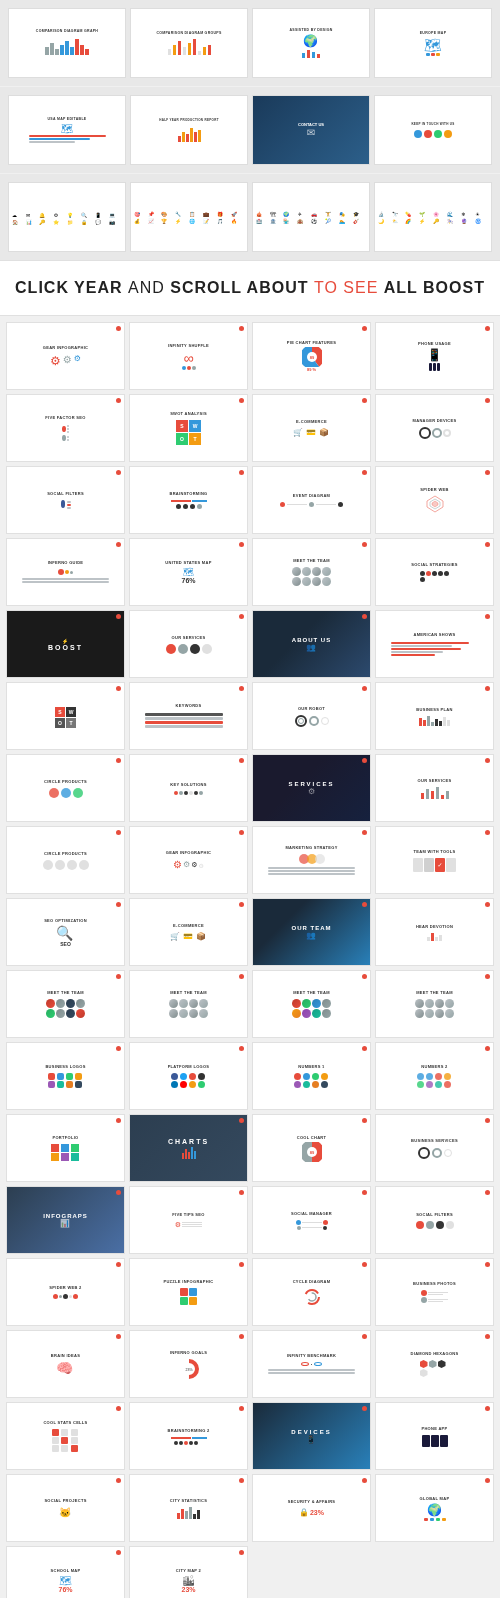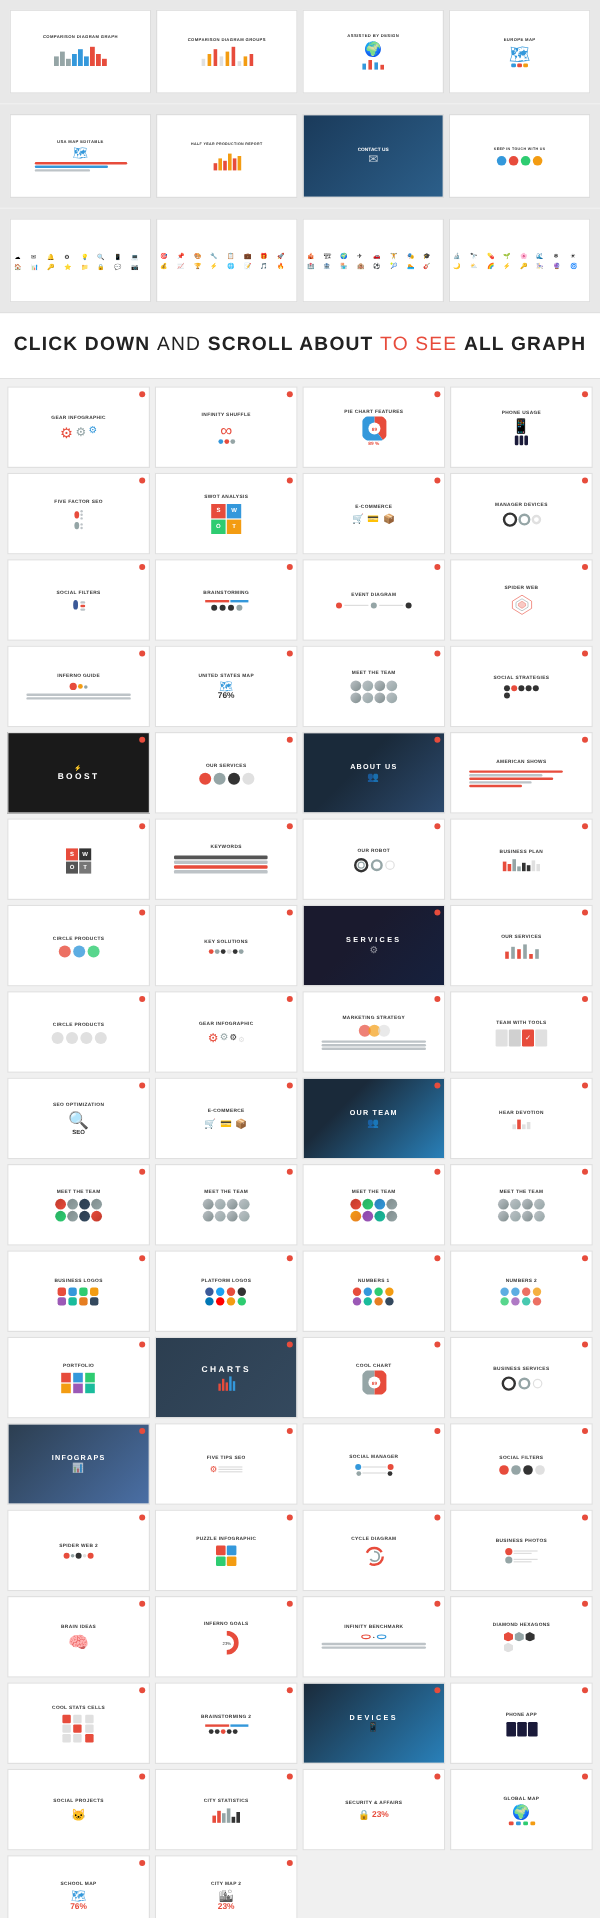--- a/index.html
+++ b/index.html
@@ -376,25 +376,25 @@
           <span style="font-size:5px;">🎠</span>
           <span style="font-size:5px;">🔮</span>
           <span style="font-size:5px;">🌀</span>
       </div>
     </div>
   </div>
 </div>
 
 <div class="click-banner">
   <div class="line1">
-    <span style="font-weight:900;letter-spacing:1px;">CLICK DOWN</span>
+    <span style="font-weight:900;letter-spacing:1px;">CLICK YEAR</span>
     <span style="font-weight:300;"> AND </span>
     <span style="font-weight:900;letter-spacing:1px;">SCROLL ABOUT</span>
     <span style="font-weight:300;color:#e74c3c;"> TO SEE </span>
-    <span style="font-weight:900;letter-spacing:1px;">ALL GRAPH</span>
+    <span style="font-weight:900;letter-spacing:1px;">ALL BOOST</span>
   </div>
 </div>
 
 <div class="slides-grid">
 
   <div class="slide-thumb">
     <div class="dot"></div>
     <div class="slide-content-area">
       <div class="mini-title">Gear Infographic</div>
       <div style="display:flex;gap:2px;margin-top:2px;">

